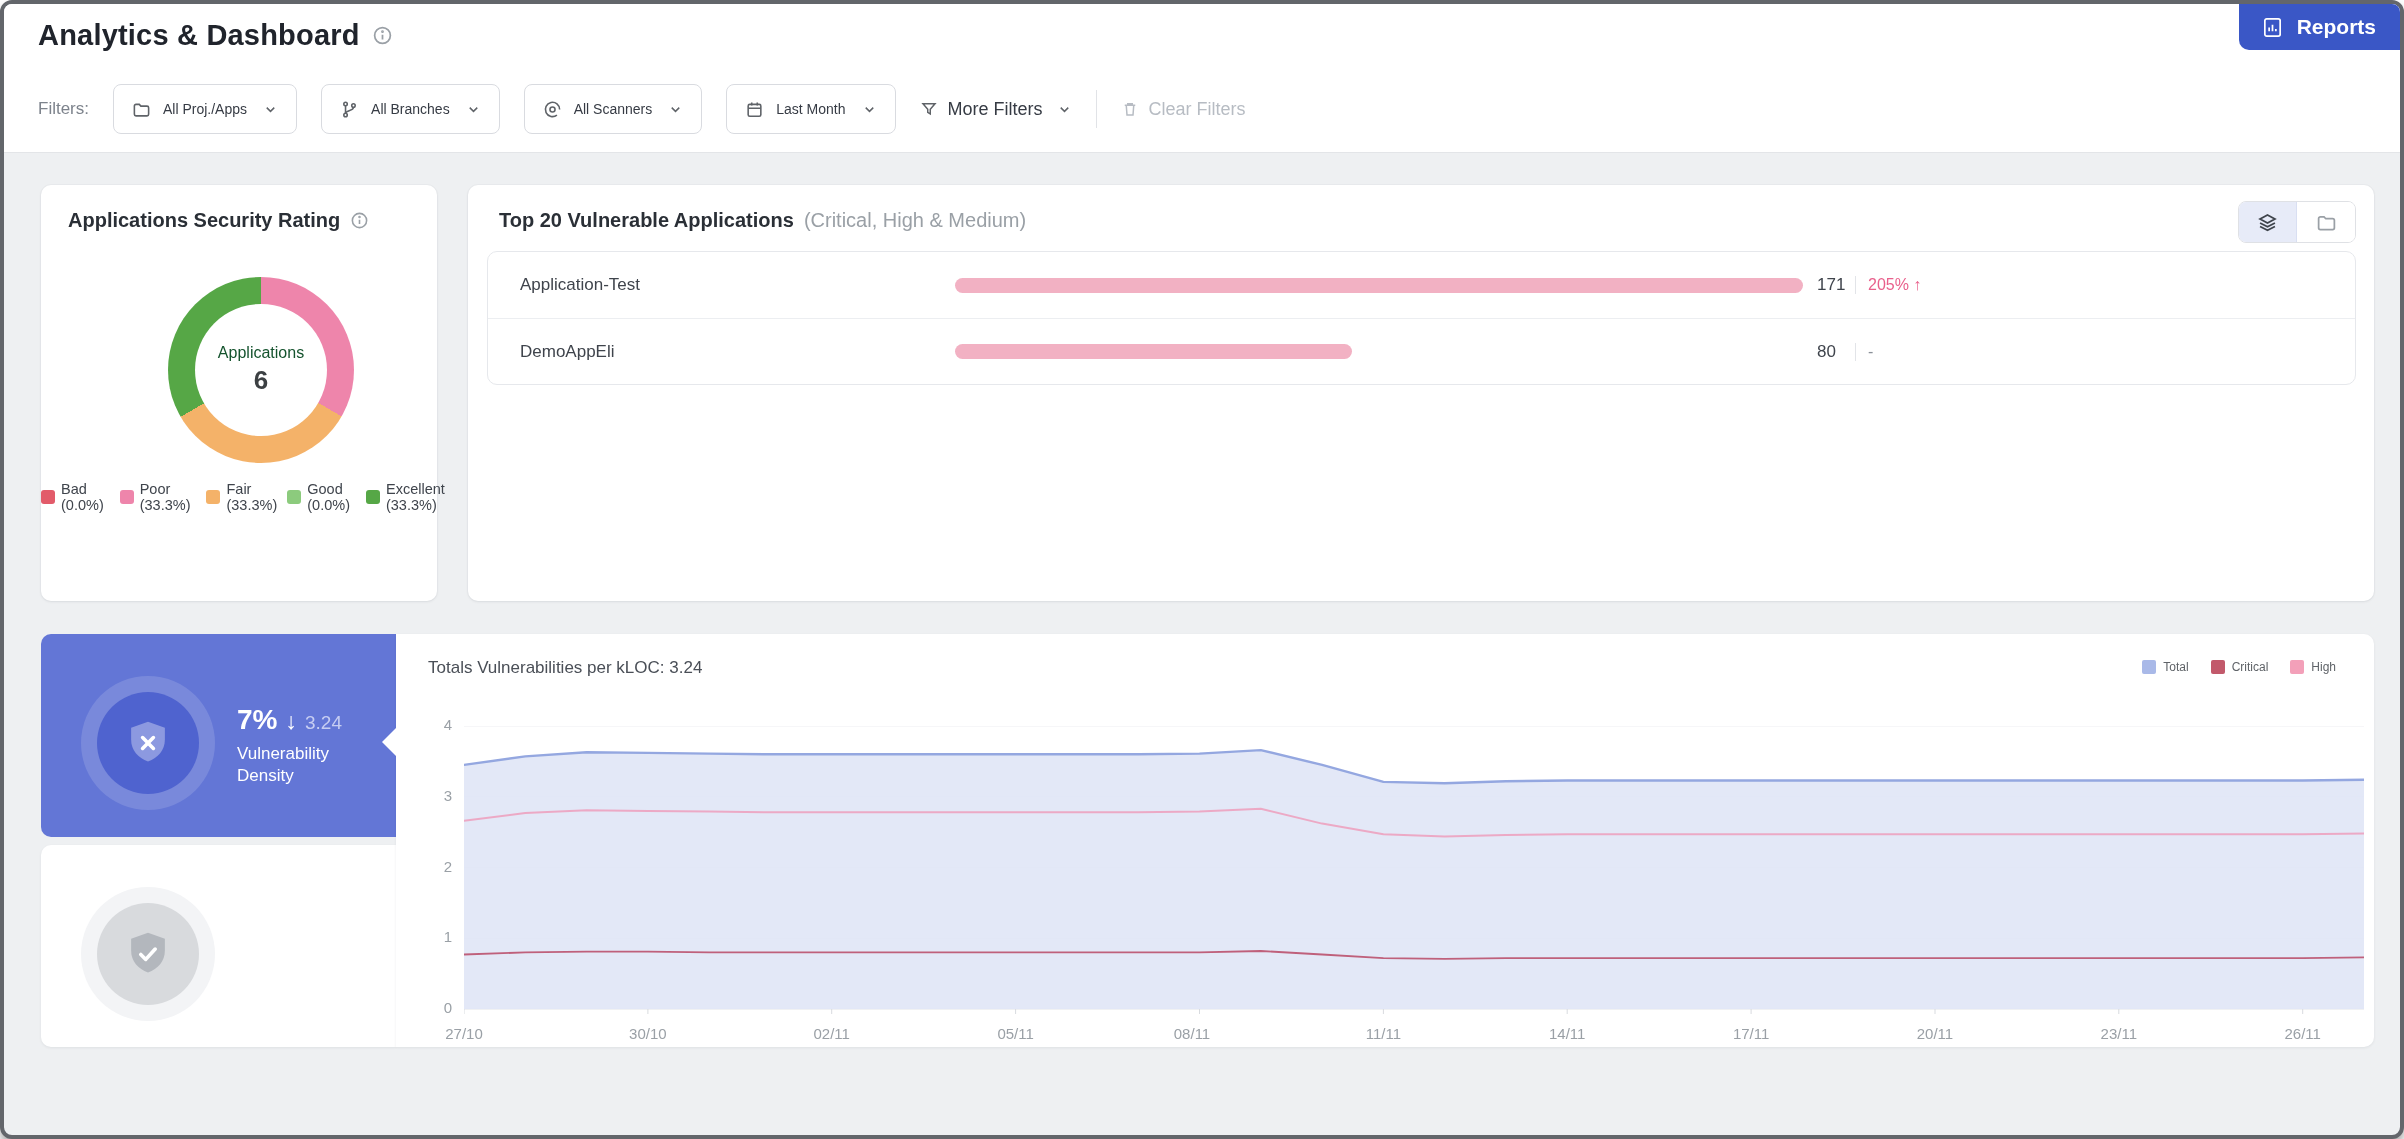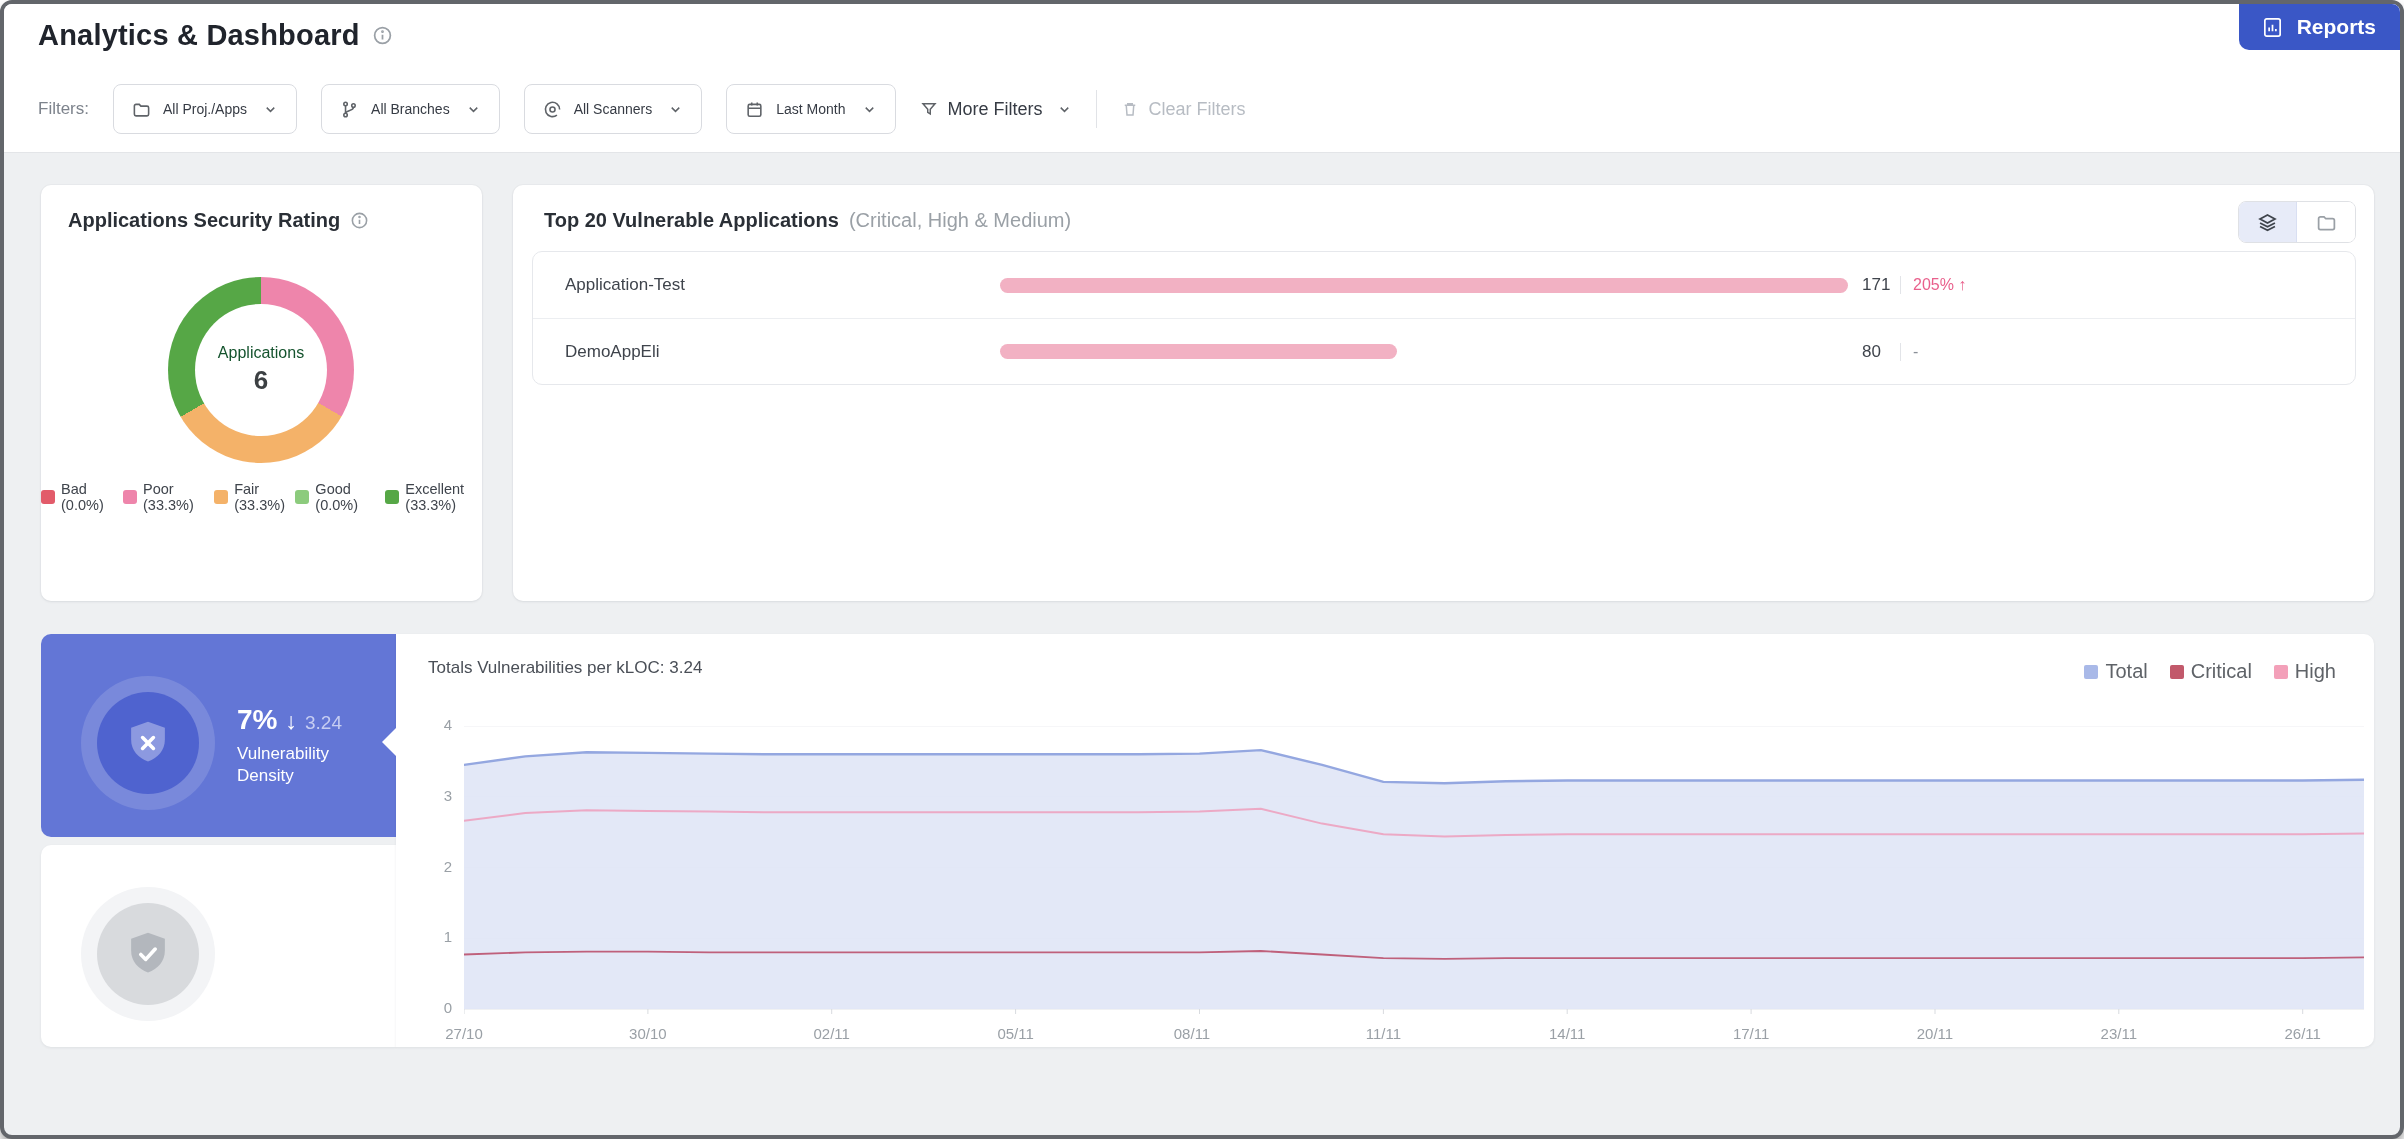--- a/index.html
+++ b/index.html
@@ -33,21 +33,21 @@
   .chev { color:#5f6368; display:inline-flex; margin-left:4px; }
   .ghost-btn { border:none; background:none; display:inline-flex; align-items:center; gap:10px;
                font-size:18px; color:#363b44; cursor:pointer; font-family:"Liberation Sans", sans-serif; }
   .vdiv { width:1px; height:38px; background:#e1e3e7; }
   .ghost-btn.disabled { color:#b7bcc3; cursor:default; }
   .ghost-btn.disabled .ficon { color:#b7bcc3; }
 
   
   .row1 { display:flex; gap:31px; margin:32px 26px 0 37px; height:416px; }
   .card { background:#fff; border-radius:10px; box-shadow:0 1px 3px rgba(16,24,40,.07), 0 0 0 1px rgba(16,24,40,.02); }
-  .card-rating { width:441px; position:relative; }
+  .card-rating { width:396px; position:relative; }
   .card-title { font-size:20px; font-weight:700; color:#2a2f36; display:flex; align-items:center; gap:10px; }
   .card-rating .card-title { padding:24px 0 0 27px; }
   .sub { font-weight:400; color:#9aa0a6; }
 
   
   .donut { position:absolute; left:127px; top:92px; width:186px; height:186px; border-radius:50%; }
   .donut-hole { position:absolute; inset:27px; background:#fff; border-radius:50%; display:flex;
                 flex-direction:column; align-items:center; justify-content:center; gap:3px; }
   .donut-hole .dlabel { font-size:16px; color:#14532d; }
   .donut-hole .dvalue { font-size:26px; font-weight:700; color:#3c4043; }
@@ -98,21 +98,21 @@
   .metric-white .mval { color:#9ba1a8; }
   .metric-white .mlabel { color:#949aa2; }
 
   
   .chart-panel { flex:1; background:#fff; border-radius:0 10px 10px 0; position:relative;
                  box-shadow:0 1px 3px rgba(16,24,40,.07); }
   .notch { position:absolute; left:-14px; top:94px; width:0; height:0; z-index:2;
            border-top:14px solid transparent; border-bottom:14px solid transparent; border-right:14px solid #fff; }
   .chart-title { position:absolute; left:32px; top:24px; font-size:17px; color:#4a4f57; }
   .chart-legend { position:absolute; right:38px; top:26px; display:flex; gap:22px; }
-  .clitem { display:flex; align-items:center; gap:7px; font-size:20px; color:#5f6368; }
+  .clitem { display:flex; align-items:center; gap:7px; font-size:12px; color:#5f6368; }
   .clswatch { width:14px; height:14px; border-radius:2px; }
   #trend-svg { position:absolute; left:68px; top:92px; }
   .y-labels span { position:absolute; left:22px; width:34px; text-align:right; font-size:15px; color:#9aa0a6; }
   .x-labels span { position:absolute; top:391px; width:62px; text-align:center; font-size:15px; color:#9aa0a6; }
 </style>
 </head>
 <body>
 
 <div class="frame">
 

